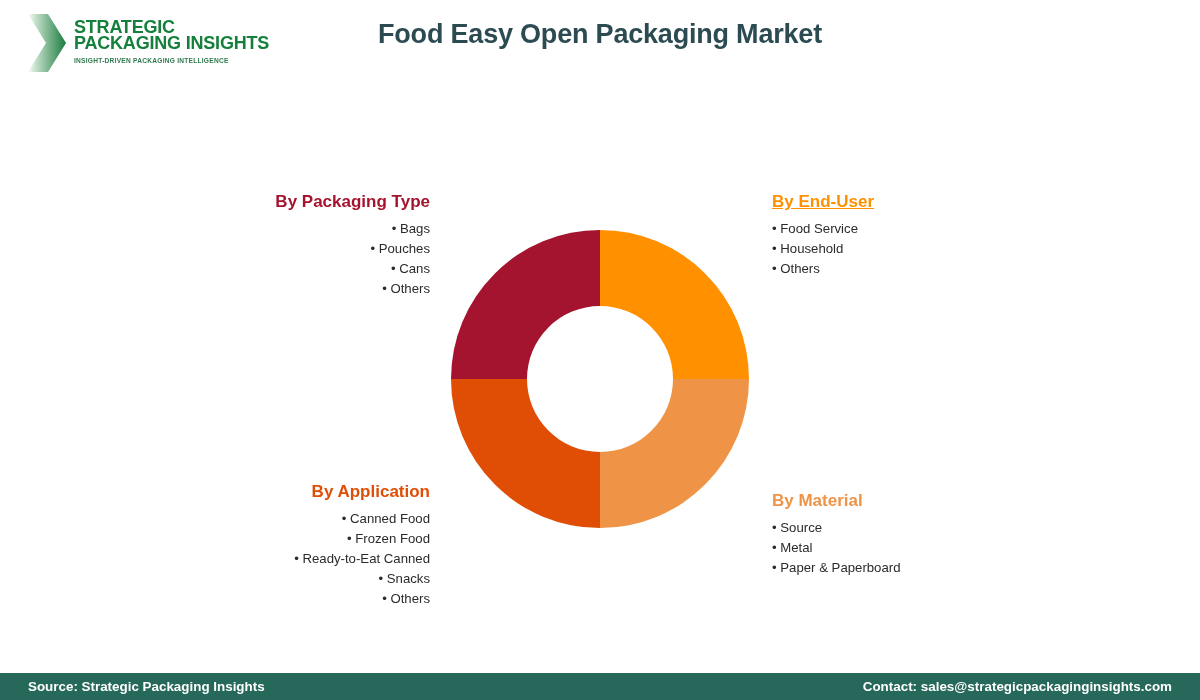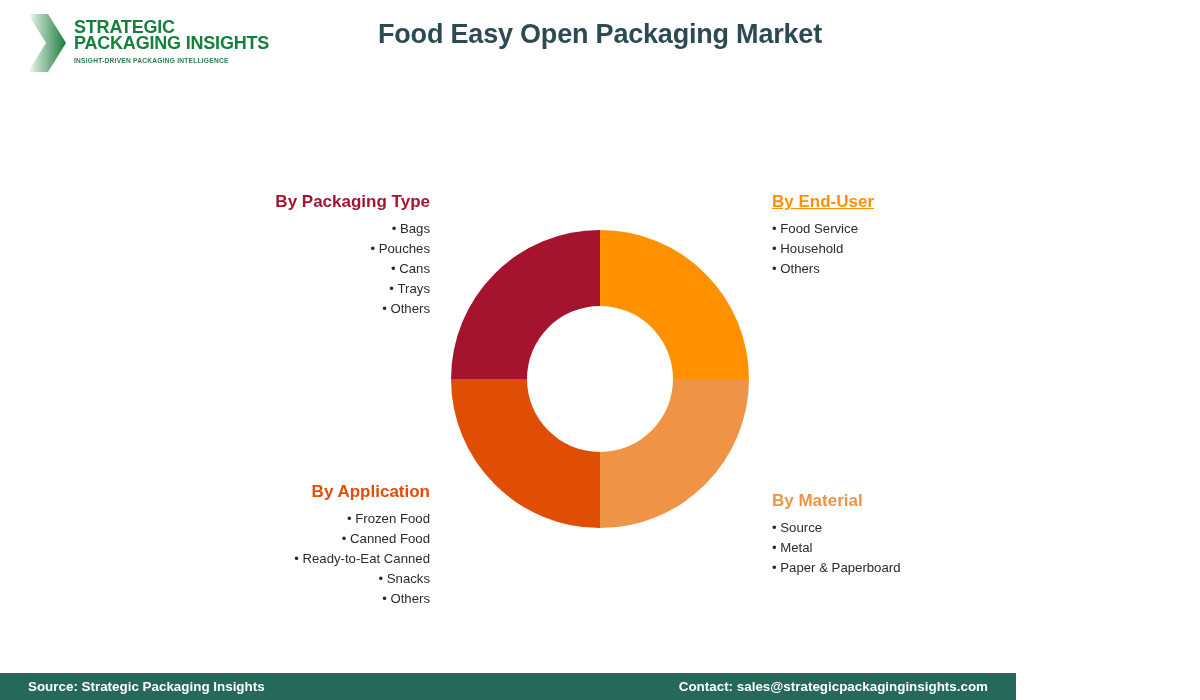--- a/index.html
+++ b/index.html
@@ -106,21 +106,21 @@
   #seg-packaging-type { left: 180px; top: 192px; width: 250px; }
   #seg-end-user       { left: 772px; top: 192px; width: 280px; }
   #seg-application    { left: 180px; top: 482px; width: 250px; }
   #seg-material       { left: 772px; top: 491px; width: 280px; }
 
   
   .footer {
     position: absolute;
     left: 0;
     bottom: 0;
-    width: 1016px;
+    width: 1200px;
     height: 27px;
     background: #26695A;
     display: flex;
     align-items: center;
     justify-content: space-between;
     box-sizing: border-box;
     padding: 0 28px;
     gap: 20px;
   }
   .footer div {
@@ -168,39 +168,38 @@
     <path d="M0,149 A149,149 0 0 1 149,0 L149,76 A73,73 0 0 0 76,149 Z" fill="#A4142F"></path>
   </svg>
 </div>
 
 <div class="seg seg-left" id="seg-packaging-type">
   <div class="seg-title" style="color: rgb(164, 20, 47);">By Packaging Type</div>
   <ul>
     <li><span class="bullet">•&nbsp;</span><span>Bags</span></li>
     <li><span class="bullet">•&nbsp;</span><span>Pouches</span></li>
     <li><span class="bullet">•&nbsp;</span><span>Cans</span></li>
-    <li><span class="bullet">•&nbsp;</span><span>Trays</span></li>
     <li><span class="bullet">•&nbsp;</span><span>Others</span></li>
   </ul>
 </div>
 
 <div class="seg seg-right" id="seg-end-user">
   <div class="seg-title" style="color: rgb(255, 145, 0); text-decoration: underline;">By End-User</div>
   <ul>
     <li><span class="bullet">•&nbsp;</span><span>Food Service</span></li>
     <li><span class="bullet">•&nbsp;</span><span>Household</span></li>
     <li><span class="bullet">•&nbsp;</span><span>Others</span></li>
   </ul>
 </div>
 
 <div class="seg seg-left" id="seg-application">
   <div class="seg-title" style="color: rgb(224, 78, 6);">By Application</div>
   <ul>
+    <li><span class="bullet">•&nbsp;</span><span>Canned Food</span></li>
     <li><span class="bullet">•&nbsp;</span><span>Frozen Food</span></li>
-    <li><span class="bullet">•&nbsp;</span><span>Canned Food</span></li>
     <li><span class="bullet">•&nbsp;</span><span>Ready-to-Eat Canned</span></li>
     <li><span class="bullet">•&nbsp;</span><span>Snacks</span></li>
     <li><span class="bullet">•&nbsp;</span><span>Others</span></li>
   </ul>
 </div>
 
 <div class="seg seg-right" id="seg-material">
   <div class="seg-title" style="color: rgb(239, 148, 71);">By Material</div>
   <ul>
     <li><span class="bullet">•&nbsp;</span><span>Source</span></li>

